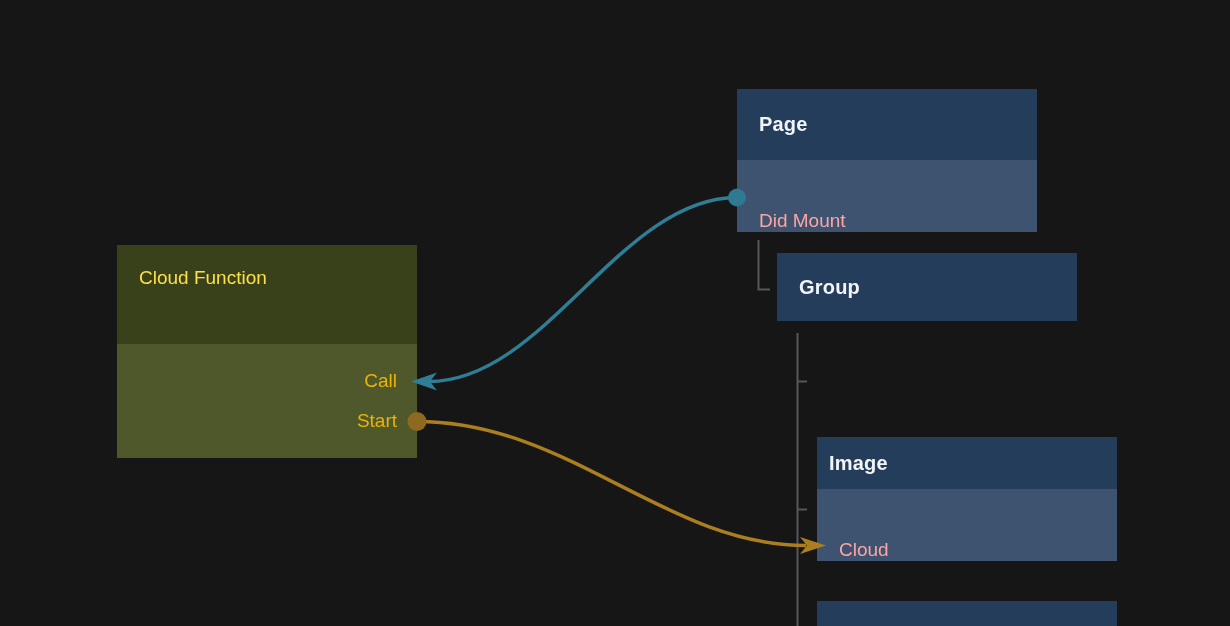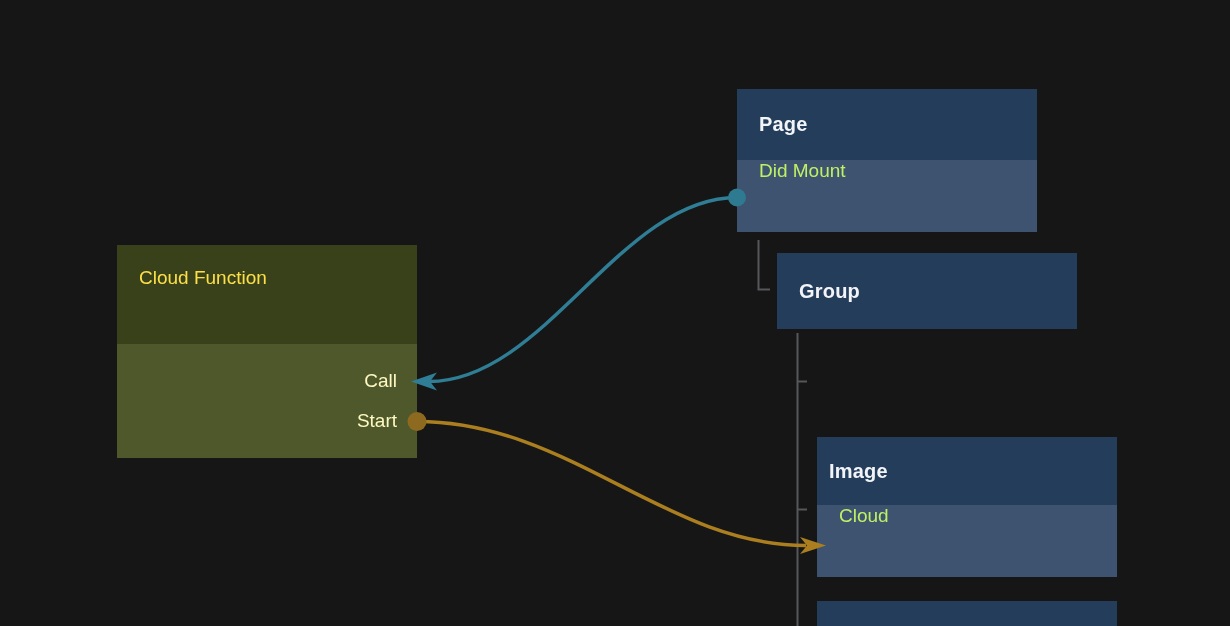--- a/index.html
+++ b/index.html
@@ -25,23 +25,23 @@
     display: flex;
     align-items: center;
     padding-left: 22px;
     color: #f2f4f7;
     font-size: 20px;
     font-weight: 700;
     letter-spacing: 0.2px;
   }
   .tree-node .node-row {
     display: flex;
-    align-items: flex-start;
+    align-items: flex-end;
     padding-left: 22px;
-    color: #bef264;
+    color: #fca5a5;
     font-size: 19px;
     font-weight: 400;
   }
   
   .fn-node .fn-header {
     box-sizing: border-box;
     height: 99px;
     padding: 20px 22px 0 22px;
   }
   .fn-title {
@@ -60,21 +60,21 @@
   .fn-body {
     box-sizing: border-box;
     padding-top: 17px;
   }
   .fn-output-row {
     height: 40px;
     display: flex;
     align-items: center;
     justify-content: flex-end;
     padding-right: 20px;
-    color: #fef9c3;
+    color: #eab308;
     font-size: 19px;
     font-weight: 400;
   }
   .wire-layer {
     position: absolute;
     left: 0;
     top: 0;
     z-index: 5;
     pointer-events: none;
   }
@@ -101,28 +101,28 @@
   <div class="node tree-node" style="left:737px; top:89px; width:300px;">
     <div class="node-header" style="height: 71px; background-color: rgb(36, 61, 91);">
       <span>Page</span>
     </div>
     <div class="node-row" style="height: 72px; background-color: rgb(61, 83, 112);">
       <span>Did Mount</span>
     </div>
   </div>
 
   <div class="node tree-node" style="left:777px; top:253px; width:300px;">
-    <div class="node-header" style="height: 76px; background-color: rgb(36, 61, 91);">
+    <div class="node-header" style="height: 68px; background-color: rgb(36, 61, 91);">
       <span>Group</span>
     </div>
   </div>
 
 
   <div class="node tree-node" style="left:817px; top:437px; width:300px;">
-    <div class="node-header" style="height: 68px; background-color: rgb(36, 61, 91); padding-left: 12px;">
+    <div class="node-header" style="height: 52px; background-color: rgb(36, 61, 91); padding-left: 12px;">
       <span>Image</span>
     </div>
     <div class="node-row" style="height: 72px; background-color: rgb(61, 83, 112);">
       <span>Cloud</span>
     </div>
   </div>
 
   <div class="node tree-node" style="left:817px; top:601px; width:300px;">
     <div class="node-header" style="height: 60px; background-color: rgb(36, 61, 91);"></div>
   </div>

